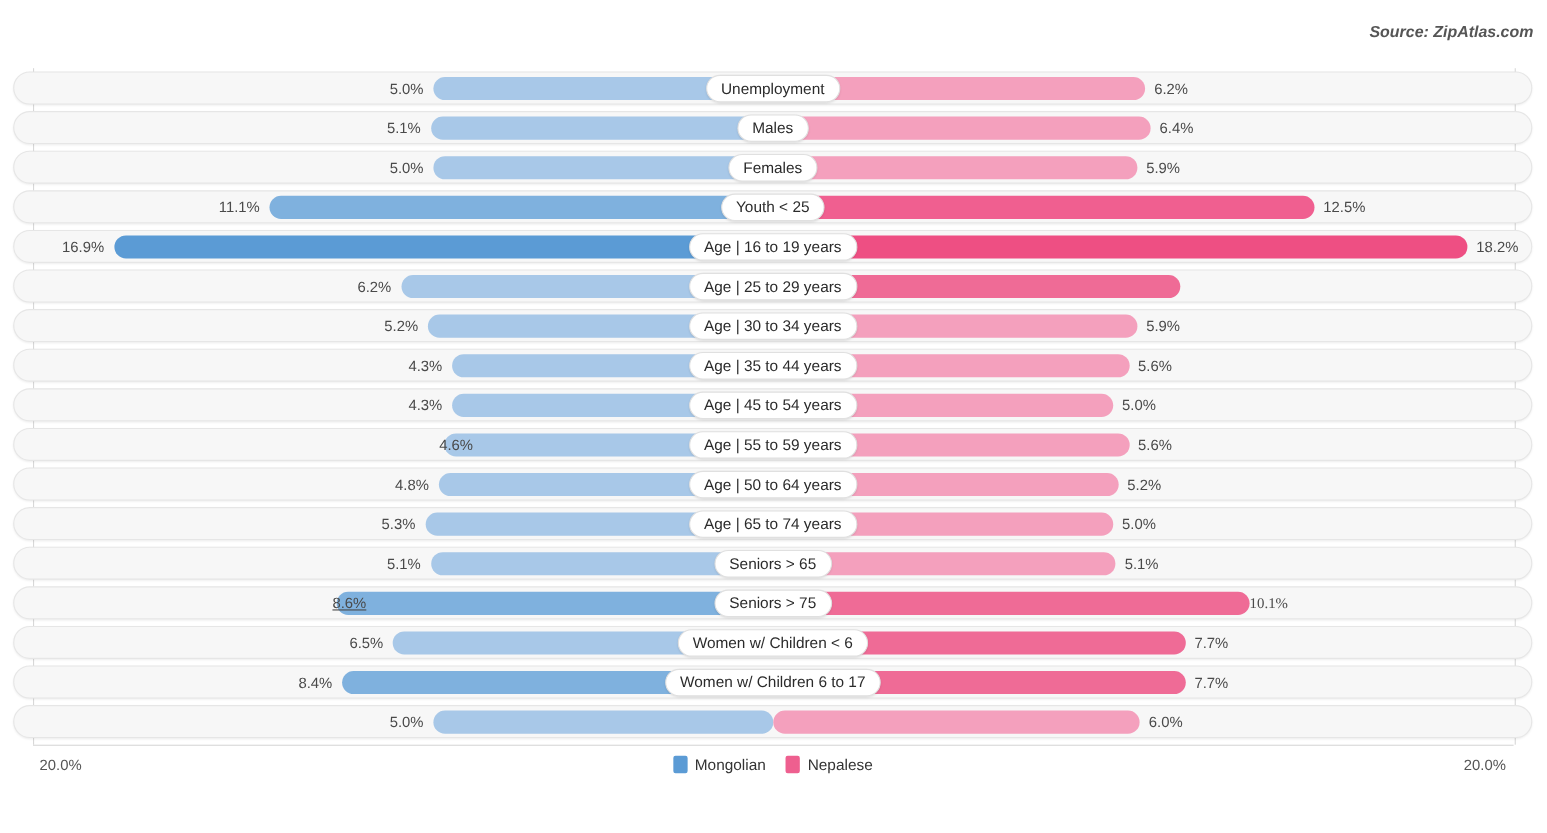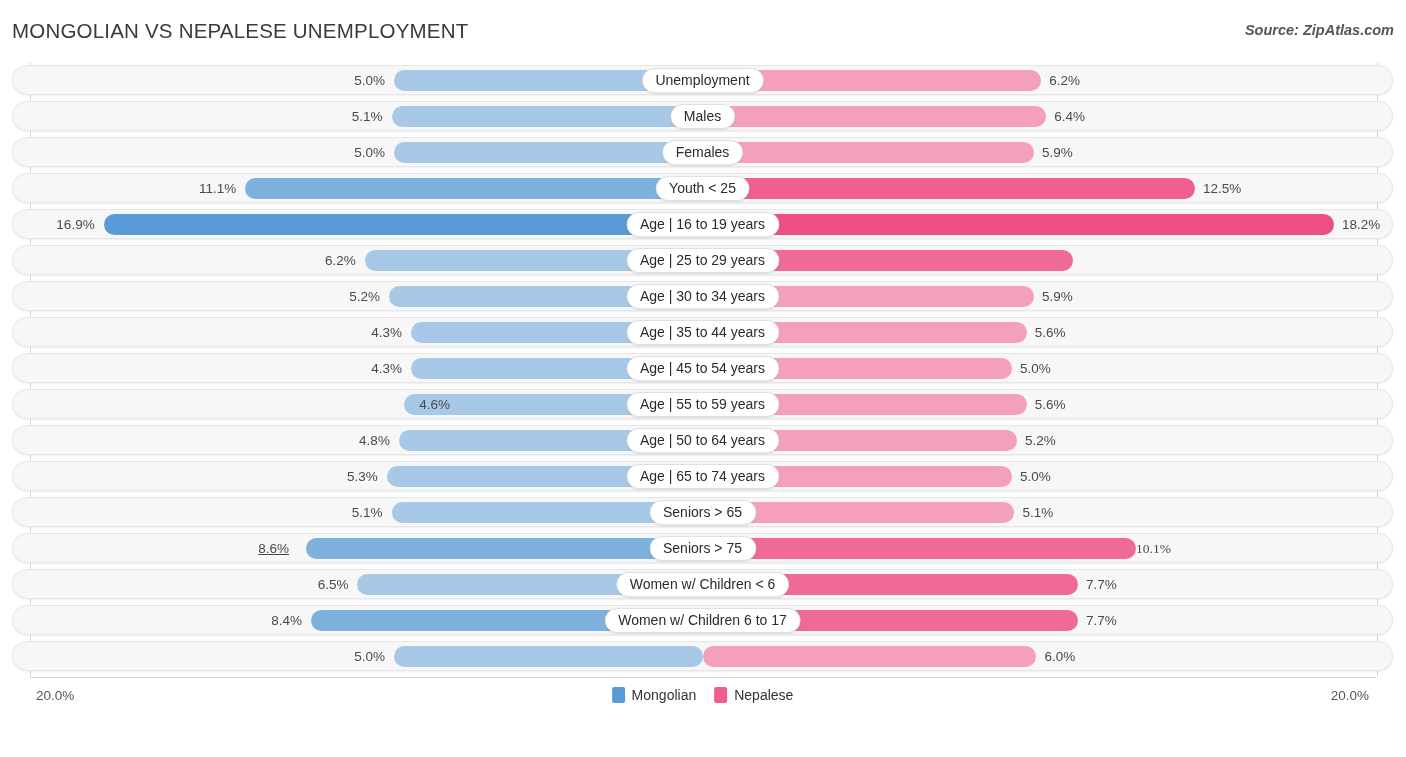--- a/index.html
+++ b/index.html
@@ -160,21 +160,20 @@
     height: 1px;
     background: #d8d8d8;
   }
 </style>
 </head>
 <body>
 
 <div id="page">
 
   <div id="header">
-    <div id="title">MONGOLIAN VS NEPALESE UNEMPLOYMENT</div>
     <div id="source">Source: ZipAtlas.com</div>
   </div>
 
   <div id="plot">
     <div class="gridline" id="grid-left"></div>
     <div class="gridline" id="grid-right"></div>
 
     <div id="rows">
         <div class="row">
           <div class="track"></div>
@@ -245,21 +244,21 @@
           <div class="bar bar-left" style="left: 411.08px; width: 291.92px; background: rgb(168, 200, 232);"></div>
           <div class="bar bar-right" style="left: 703px; width: 309px; background: rgb(244, 160, 189);"></div>
           <div class="val" style="left: auto; right: 1002.92px;">4.3%</div>
           <div class="val" style="left: 1020px;">5.0%</div>
           <div class="cat">Age | 45 to 54 years</div>
         </div>
         <div class="row">
           <div class="track"></div>
           <div class="bar bar-left" style="left: 403.76px; width: 299.24px; background: rgb(168, 200, 232);"></div>
           <div class="bar bar-right" style="left: 703px; width: 323.64px; background: rgb(244, 160, 189);"></div>
-          <div class="val" style="left: auto; right: 955px; margin-left: 35px;">4.6%</div>
+          <div class="val" style="left: auto; right: 975px; margin-left: 35px;">4.6%</div>
           <div class="val" style="left: 1034.64px;">5.6%</div>
           <div class="cat">Age | 55 to 59 years</div>
         </div>
         <div class="row">
           <div class="track"></div>
           <div class="bar bar-left" style="left: 398.88px; width: 304.12px; background: rgb(168, 200, 232);"></div>
           <div class="bar bar-right" style="left: 703px; width: 313.88px; background: rgb(244, 160, 189);"></div>
           <div class="val" style="left: auto; right: 1015.12px;">4.8%</div>
           <div class="val" style="left: 1024.88px;">5.2%</div>
           <div class="cat">Age | 50 to 64 years</div>
@@ -277,21 +276,21 @@
           <div class="bar bar-left" style="left: 391.56px; width: 311.44px; background: rgb(168, 200, 232);"></div>
           <div class="bar bar-right" style="left: 703px; width: 311.44px; background: rgb(244, 160, 189);"></div>
           <div class="val" style="left: auto; right: 1022.44px;">5.1%</div>
           <div class="val" style="left: 1022.44px;">5.1%</div>
           <div class="cat">Seniors &gt; 65</div>
         </div>
         <div class="row">
           <div class="track"></div>
           <div class="bar bar-left" style="left: 306.16px; width: 396.84px; background: rgb(127, 177, 222);"></div>
           <div class="bar bar-right" style="left: 703px; width: 433.44px; background: rgb(239, 107, 150);"></div>
-          <div class="val" style="left: auto; right: 1116px; text-decoration: underline;">8.6%</div>
+          <div class="val" style="left: auto; right: 1072px; text-decoration: underline;">8.6%</div>
           <div class="val" style="left: 1136px; font-family: Liberation Serif, serif;">10.1%</div>
           <div class="cat">Seniors &gt; 75</div>
         </div>
         <div class="row">
           <div class="track"></div>
           <div class="bar bar-left" style="left: 357.4px; width: 345.6px; background: rgb(168, 200, 232);"></div>
           <div class="bar bar-right" style="left: 703px; width: 374.88px; background: rgb(239, 107, 150);"></div>
           <div class="val" style="left: auto; right: 1056.6px;">6.5%</div>
           <div class="val" style="left: 1085.88px;">7.7%</div>
           <div class="cat">Women w/ Children &lt; 6</div>

